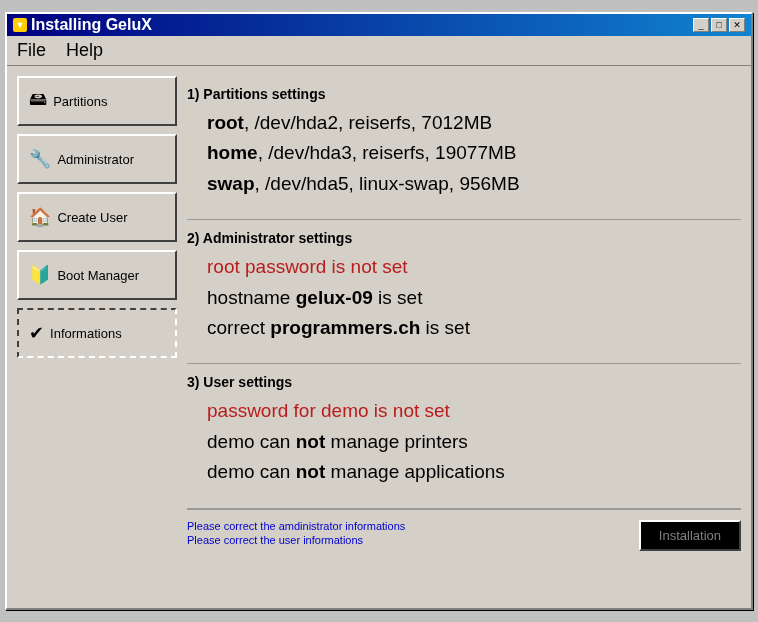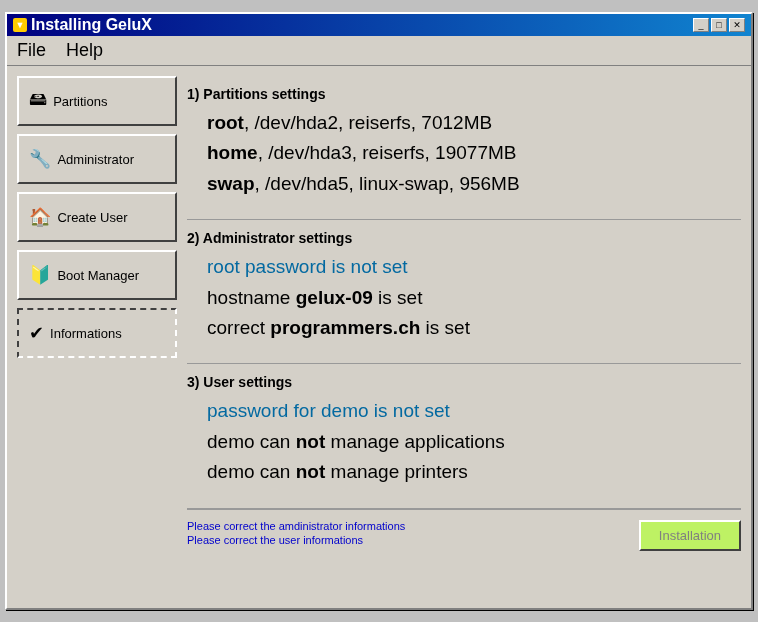--- a/index.html
+++ b/index.html
@@ -147,40 +147,40 @@
     }
     .section-line {
       padding-left: 20px;
       line-height: 1.6;
       font-size: 19px;
     }
     .section-line .bold {
       font-weight: bold;
     }
     .section-line .link-red {
-      color: #0369a1;
+      color: #b91c1c;
     }
     .info-footer {
       border-top: 1px solid #999;
       padding: 10px 0 0 0;
       display: flex;
       align-items: flex-start;
       justify-content: space-between;
     }
     .info-messages {
       display: flex;
       flex-direction: column;
       gap: 2px;
     }
     .info-msg {
       color: #0000cc;
       font-size: 11px;
     }
     .install-btn {
-      background: #bef264;
+      background: #000000;
       border: 2px solid #808080;
       border-top-color: #ffffff;
       border-left-color: #ffffff;
       border-bottom-color: #404040;
       border-right-color: #404040;
       padding: 6px 18px;
       font-size: 13px;
       cursor: pointer;
       min-width: 100px;
       color: #808080;
@@ -260,24 +260,24 @@
           <span>correct </span><span class="bold">programmers.ch</span><span> is set</span>
         </div>
       </div>
 
       <div class="section">
         <div class="section-title">3) User settings</div>
         <div class="section-line">
           <span class="link-red">password for demo is not set</span>
         </div>
         <div class="section-line">
+          <span>demo can </span><span class="bold">not</span><span> manage printers</span>
+        </div>
+        <div class="section-line">
           <span>demo can </span><span class="bold">not</span><span> manage applications</span>
-        </div>
-        <div class="section-line">
-          <span>demo can </span><span class="bold">not</span><span> manage printers</span>
         </div>
       </div>
 
 
       <div class="info-footer">
         <div class="info-messages">
           <span class="info-msg">Please correct the amdinistrator informations</span>
           <span class="info-msg">Please correct the user informations</span>
         </div>
         <button class="install-btn">Installation</button>

